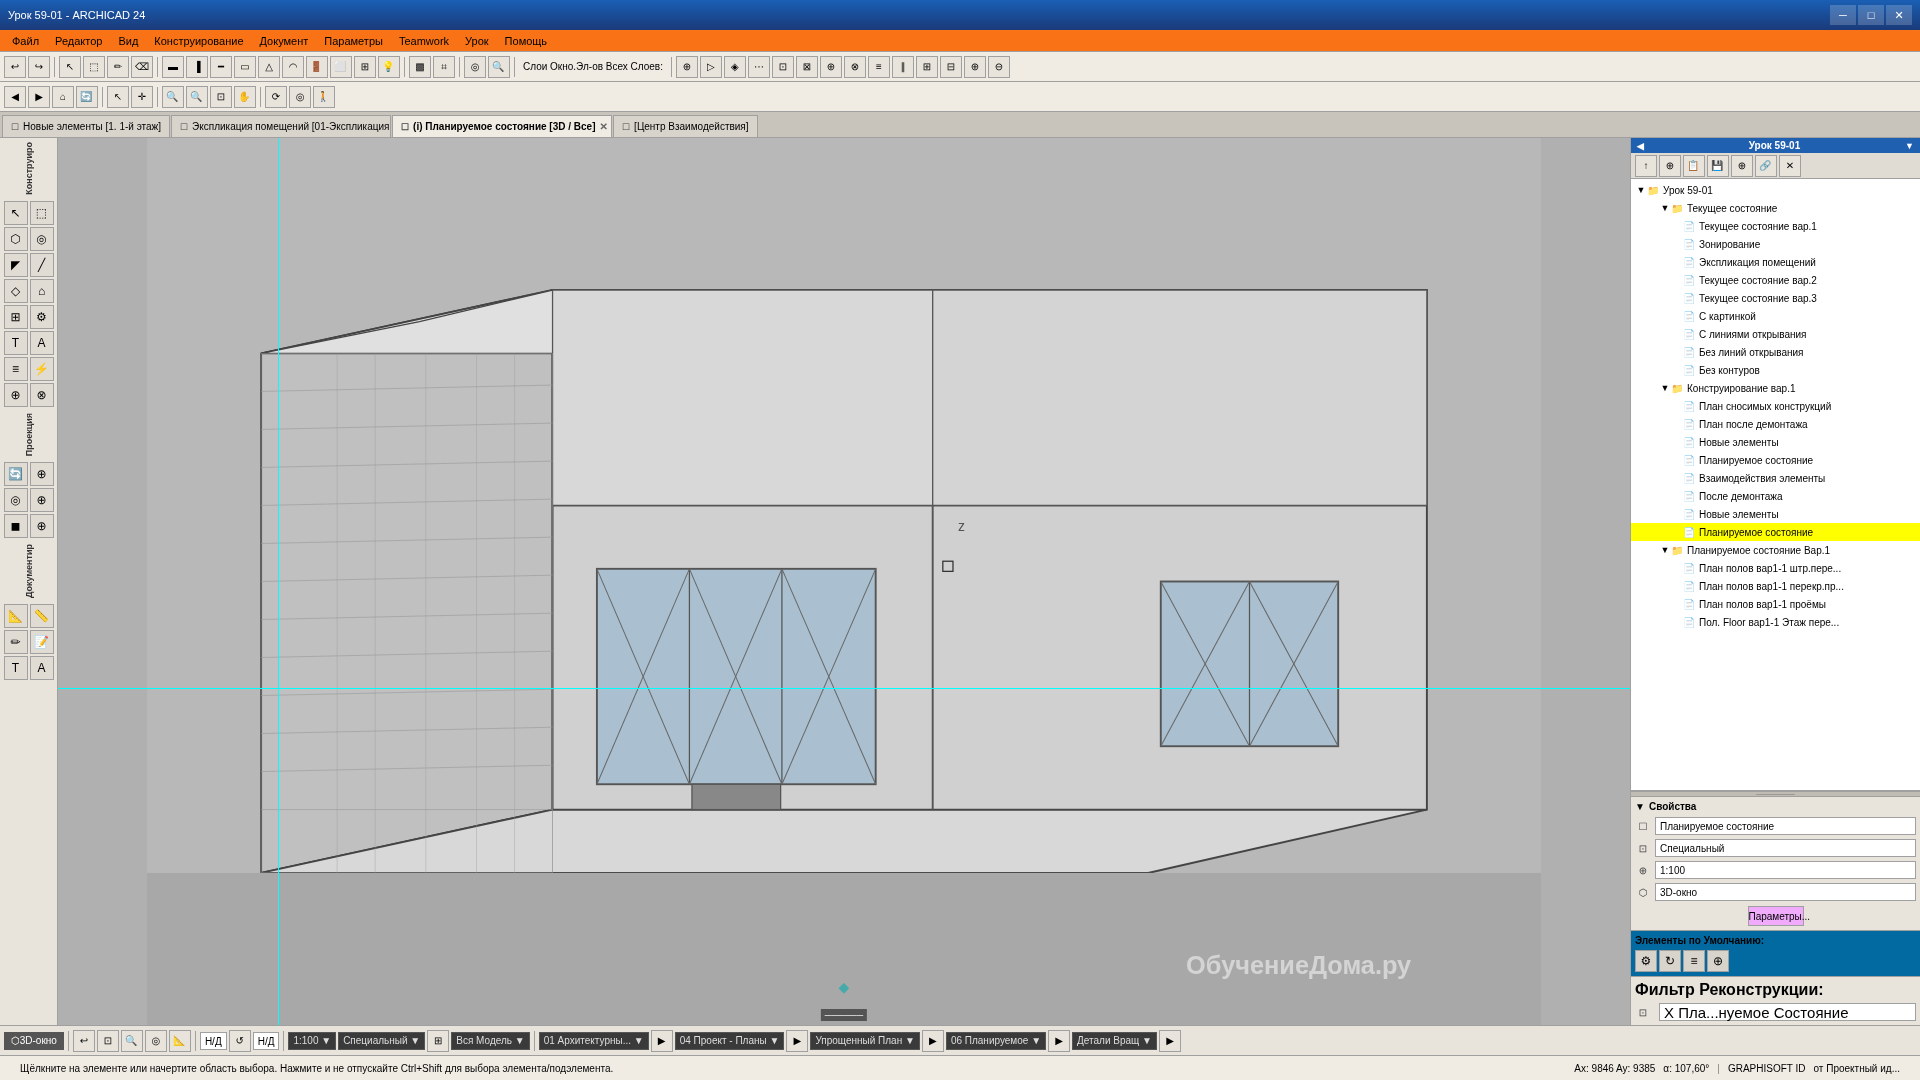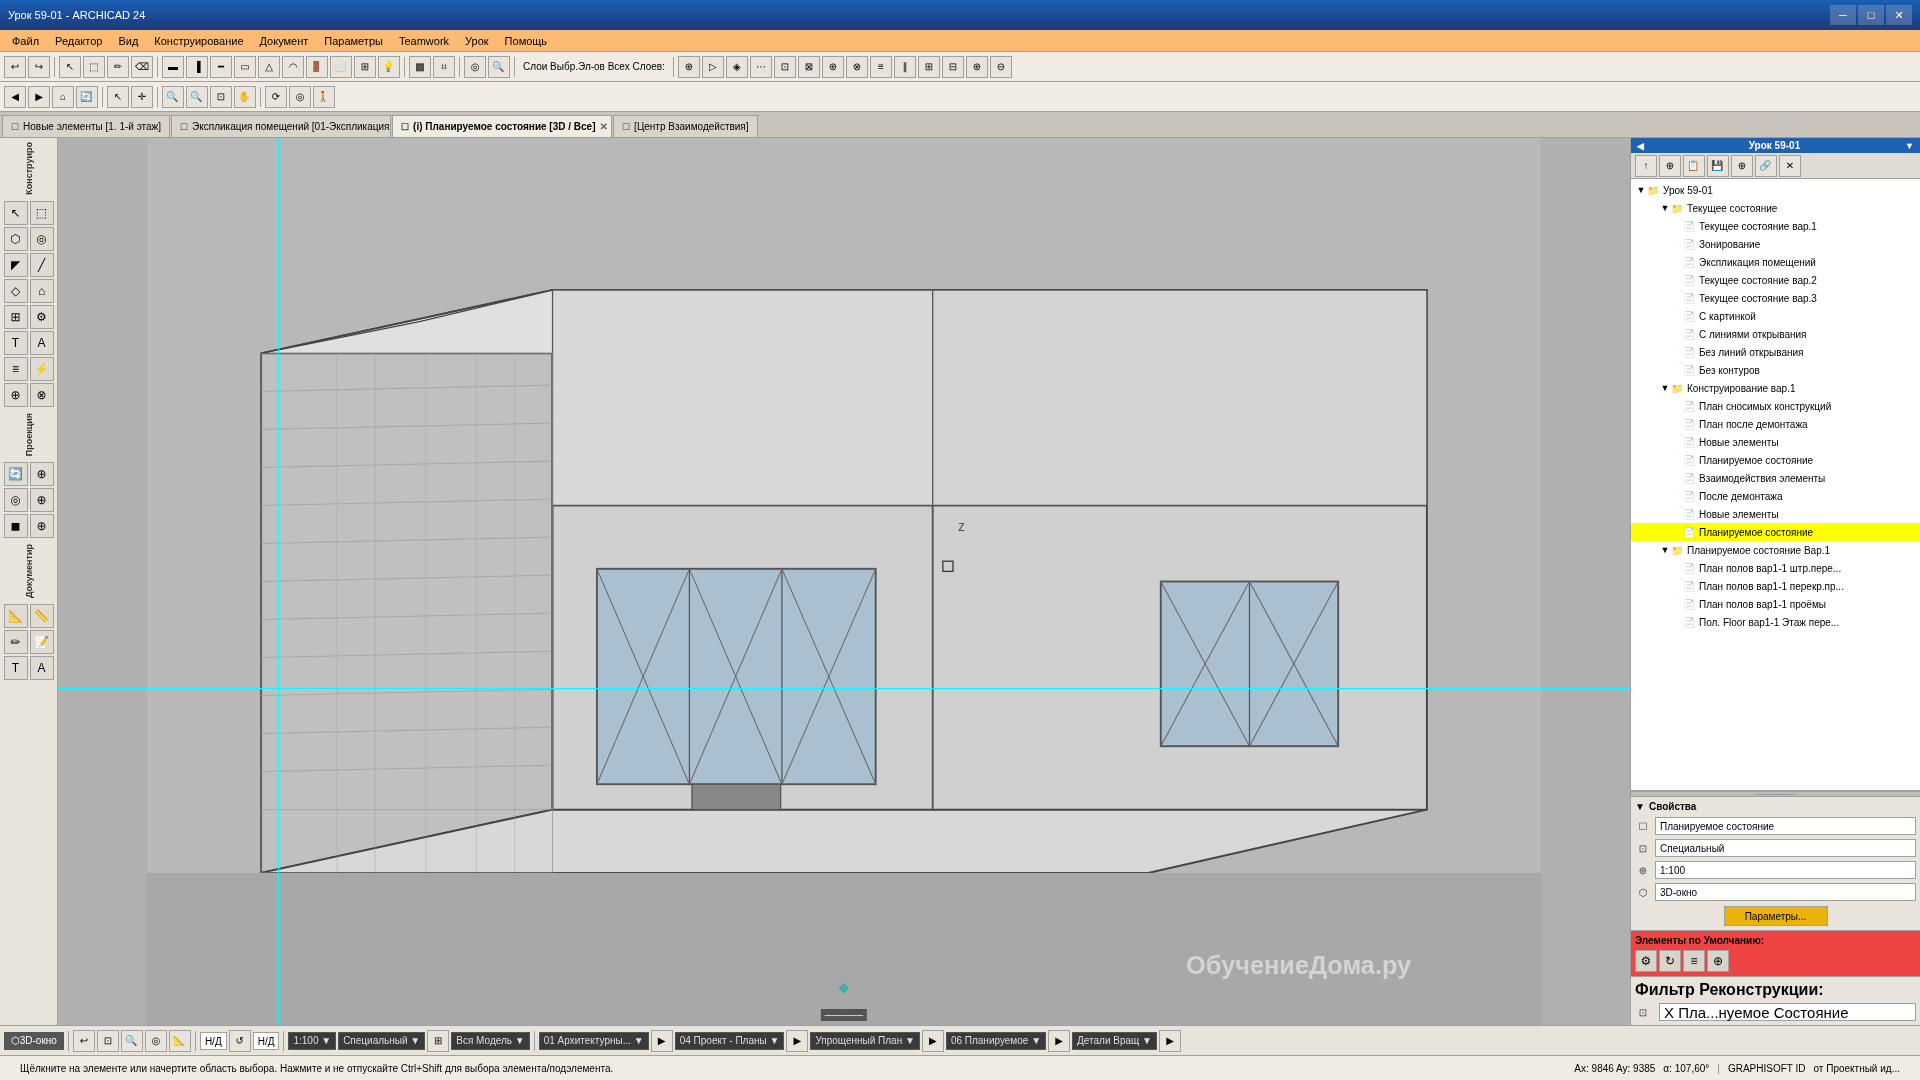--- a/index.html
+++ b/index.html
@@ -22,21 +22,21 @@
       border: none;
       color: white;
       cursor: pointer;
       font-size: 11px;
       display: flex; align-items: center; justify-content: center;
     }
 
     
     #menubar {
       height: 22px;
-      background: #fdba74;
+      background: #f97316;
       display: flex;
       align-items: center;
       padding: 0 4px;
       border-bottom: 1px solid #a0a0a0;
     }
     .menu-item {
       padding: 2px 8px;
       cursor: pointer;
       font-size: 11px;
       white-space: nowrap;
@@ -245,21 +245,21 @@
       height: 18px;
       padding: 0 4px;
       line-height: 18px;
       flex: 1;
       font-size: 10px;
     }
 
     
     #default-elements {
       padding: 4px;
-      background: #ef4444;
+      background: #0369a1;
       border-bottom: 1px solid #a0a0a0;
     }
     .de-header { font-size: 10px; font-weight: bold; margin-bottom: 4px; }
     .de-row { display: flex; gap: 2px; }
     .de-btn {
       width: 22px; height: 22px;
       background: #d8d4cc;
       border: 1px solid #a0a0a0;
       display: flex; align-items: center; justify-content: center;
       cursor: pointer; font-size: 12px;
@@ -375,23 +375,23 @@
       height: 26px;
       background: #e0dcd4;
       display: flex;
       align-items: center;
       padding: 0 4px;
       gap: 2px;
       border-bottom: 1px solid #a0a0a0;
     }
 
     .params-btn {
-      width: 104px;
+      width: 56px;
       height: 20px;
-      background: #eab308;
+      background: #f0abfc;
       border: 1px solid #a0a0a0;
       cursor: pointer;
       font-size: 10px;
       text-align: center;
       line-height: 20px;
     }
 
     .nav-collapse { font-size: 9px; cursor: pointer; }
   </style>
 </head>
@@ -437,21 +437,21 @@
   <div class="tb-btn">⬜</div>
   <div class="tb-btn">⊞</div>
   <div class="tb-btn">💡</div>
   <div class="tb-separator"></div>
   <div class="tb-btn">▩</div>
   <div class="tb-btn">⌗</div>
   <div class="tb-separator"></div>
   <div class="tb-btn">◎</div>
   <div class="tb-btn">🔍</div>
   <div class="tb-separator"></div>
-  <div style="font-size:10px;padding:0 4px">Слои Выбр.Эл-ов Всех Слоев:</div>
+  <div style="font-size:10px;padding:0 4px">Слои Окно.Эл-ов Всех Слоев:</div>
   <div class="tb-separator"></div>
   <div class="tb-btn">⊕</div>
   <div class="tb-btn">▷</div>
   <div class="tb-btn">◈</div>
   <div class="tb-btn">⋯</div>
   <div class="tb-btn">⊡</div>
   <div class="tb-btn">⊠</div>
   <div class="tb-btn">⊕</div>
   <div class="tb-btn">⊗</div>
   <div class="tb-btn">≡</div>

